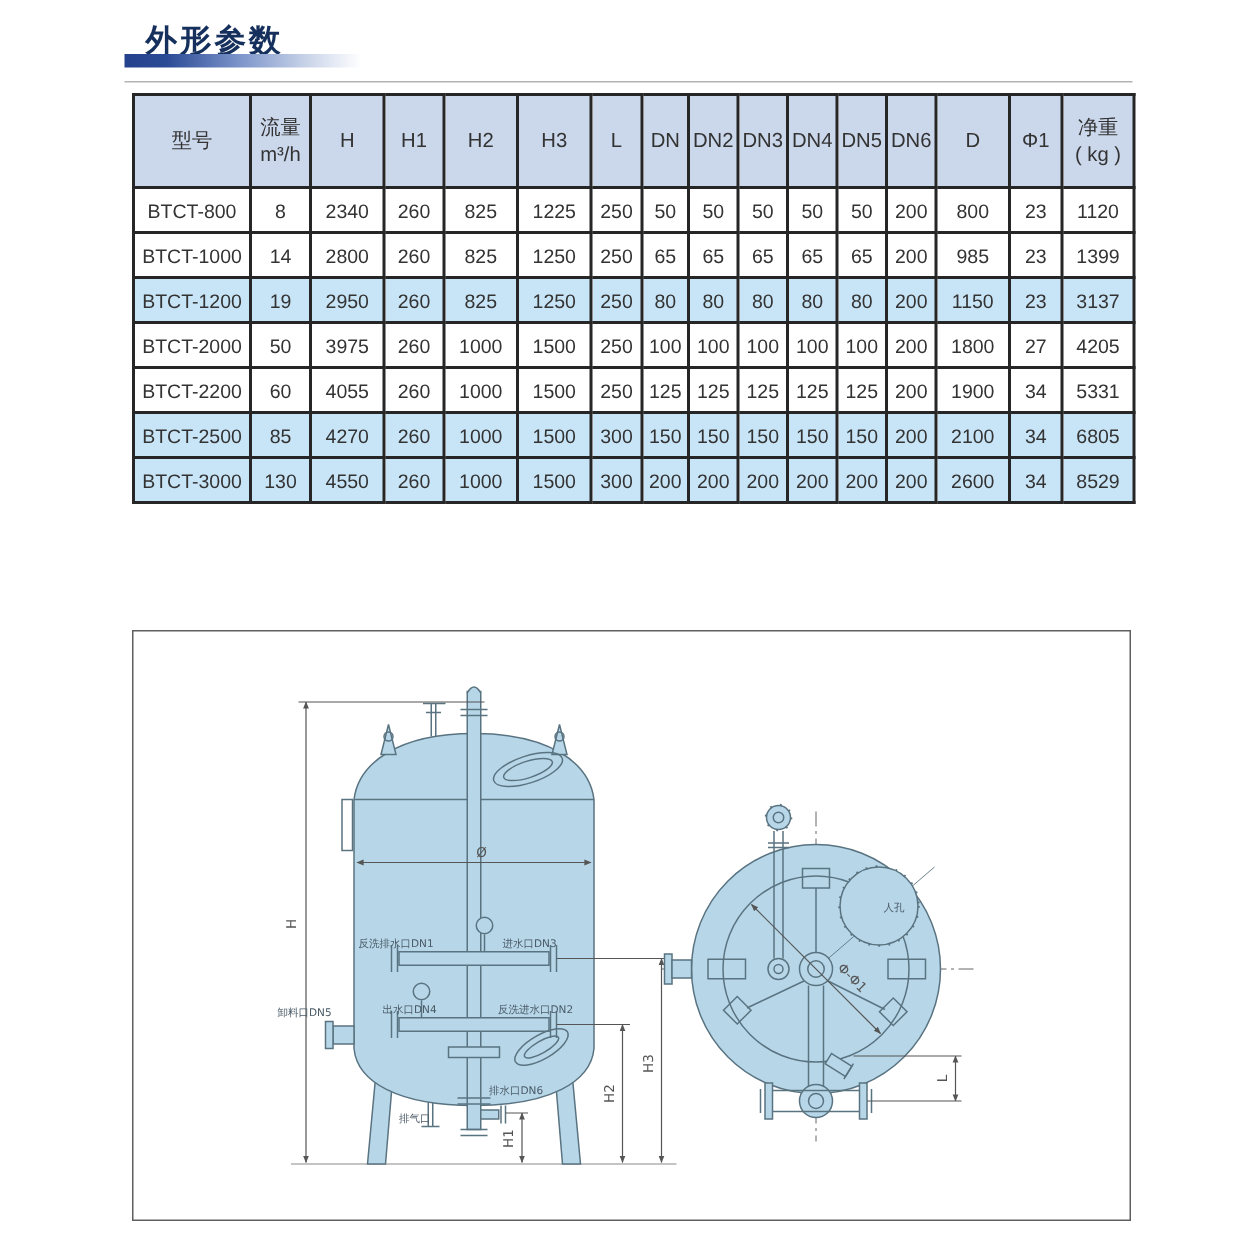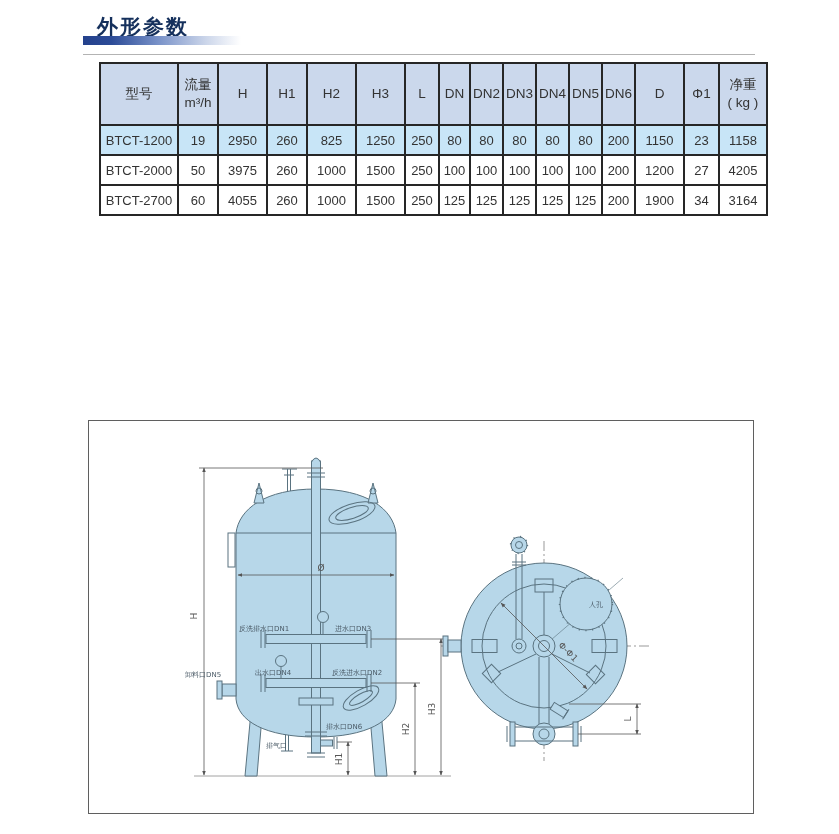--- a/index.html
+++ b/index.html
@@ -4,21 +4,21 @@
 <style>
   html,body{margin:0;padding:0;background:#fff;}
   .page{position:relative;width:839px;height:834px;background:#fff;overflow:hidden;
         font-family:"Liberation Sans","DejaVu Sans",sans-serif;}
   .page-title{position:absolute;left:97px;top:13px;font-size:21px;font-weight:bold;
         color:var(--title-text,#15305c);letter-spacing:2px;}
   .title-bar{position:absolute;left:83px;top:36px;width:158px;height:9px;
         background:linear-gradient(90deg,var(--title-bar,#24418c) 0%,#2c4b97 18%,#7a93c9 48%,#ccd6ea 78%,rgba(255,255,255,0) 100%);}
   .header-rule{position:absolute;left:83px;top:54px;width:672px;height:1px;
         background:var(--rule,#b3b3b3);}
-  .table-wrap{position:absolute;left:99px;top:62px;}
+  .table-wrap{position:absolute;left:88px;top:62px;}
   table{border-collapse:collapse;table-layout:fixed;width:667px;}
   th,td{border:2px solid var(--table-border,#262626);text-align:center;vertical-align:middle;
         color:var(--cell-text,#333);padding:0;overflow:hidden;}
   thead tr{height:62px;}
   th{background:var(--header-bg,#cbd8ec);font-size:13.5px;font-weight:normal;}
   .th-l1{line-height:1.35;}
   .th-l2{line-height:1.35;}
   tbody tr{height:30px;}
   td{font-size:13px;background:#fff;}
   tbody tr.hl td{background:var(--row-highlight-bg,#c8e5f7);}
@@ -113,73 +113,145 @@
             <th>
               <div class="th-l1">Φ1</div>
             </th>
             <th>
               <div class="th-l1">净重</div>
               <div class="th-l2">( kg )</div>
             </th>
           </tr>
       </thead>
       <tbody>
+          <tr>
+            <td>BTCT-800</td>
+            <td>8</td>
+            <td>2340</td>
+            <td>260</td>
+            <td>825</td>
+            <td>1225</td>
+            <td>250</td>
+            <td>50</td>
+            <td>50</td>
+            <td>50</td>
+            <td>50</td>
+            <td>50</td>
+            <td>200</td>
+            <td>800</td>
+            <td>23</td>
+            <td>1120</td>
+          </tr>
+          <tr>
+            <td>BTCT-1000</td>
+            <td>14</td>
+            <td>2800</td>
+            <td>260</td>
+            <td>825</td>
+            <td>1250</td>
+            <td>250</td>
+            <td>65</td>
+            <td>65</td>
+            <td>65</td>
+            <td>65</td>
+            <td>65</td>
+            <td>200</td>
+            <td>985</td>
+            <td>23</td>
+            <td>1399</td>
+          </tr>
           <tr class="hl">
             <td>BTCT-1200</td>
             <td>19</td>
             <td>2950</td>
             <td>260</td>
             <td>825</td>
             <td>1250</td>
             <td>250</td>
             <td>80</td>
             <td>80</td>
             <td>80</td>
             <td>80</td>
             <td>80</td>
             <td>200</td>
             <td>1150</td>
             <td>23</td>
-            <td>1158</td>
+            <td>3137</td>
           </tr>
           <tr>
             <td>BTCT-2000</td>
             <td>50</td>
             <td>3975</td>
             <td>260</td>
             <td>1000</td>
             <td>1500</td>
             <td>250</td>
             <td>100</td>
             <td>100</td>
             <td>100</td>
             <td>100</td>
             <td>100</td>
             <td>200</td>
-            <td>1200</td>
+            <td>1800</td>
             <td>27</td>
             <td>4205</td>
           </tr>
           <tr>
-            <td>BTCT-2700</td>
+            <td>BTCT-2200</td>
             <td>60</td>
             <td>4055</td>
             <td>260</td>
             <td>1000</td>
             <td>1500</td>
             <td>250</td>
             <td>125</td>
             <td>125</td>
             <td>125</td>
             <td>125</td>
             <td>125</td>
             <td>200</td>
             <td>1900</td>
             <td>34</td>
-            <td>3164</td>
+            <td>5331</td>
+          </tr>
+          <tr class="hl">
+            <td>BTCT-2500</td>
+            <td>85</td>
+            <td>4270</td>
+            <td>260</td>
+            <td>1000</td>
+            <td>1500</td>
+            <td>300</td>
+            <td>150</td>
+            <td>150</td>
+            <td>150</td>
+            <td>150</td>
+            <td>150</td>
+            <td>200</td>
+            <td>2100</td>
+            <td>34</td>
+            <td>6805</td>
+          </tr>
+          <tr class="hl">
+            <td>BTCT-3000</td>
+            <td>130</td>
+            <td>4550</td>
+            <td>260</td>
+            <td>1000</td>
+            <td>1500</td>
+            <td>300</td>
+            <td>200</td>
+            <td>200</td>
+            <td>200</td>
+            <td>200</td>
+            <td>200</td>
+            <td>200</td>
+            <td>2600</td>
+            <td>34</td>
+            <td>8529</td>
           </tr>
         </tbody>
     </table>
   </div>
 
   <div class="drawing-box">
     <svg width="664" height="392" viewBox="0 0 664 392">
       <defs>
         <marker id="ah" markerWidth="8" markerHeight="8" refX="5.5" refY="3" orient="auto-start-reverse">
           <path d="M0,0.6 L6,3 L0,5.4 Z" fill="#555"></path>

